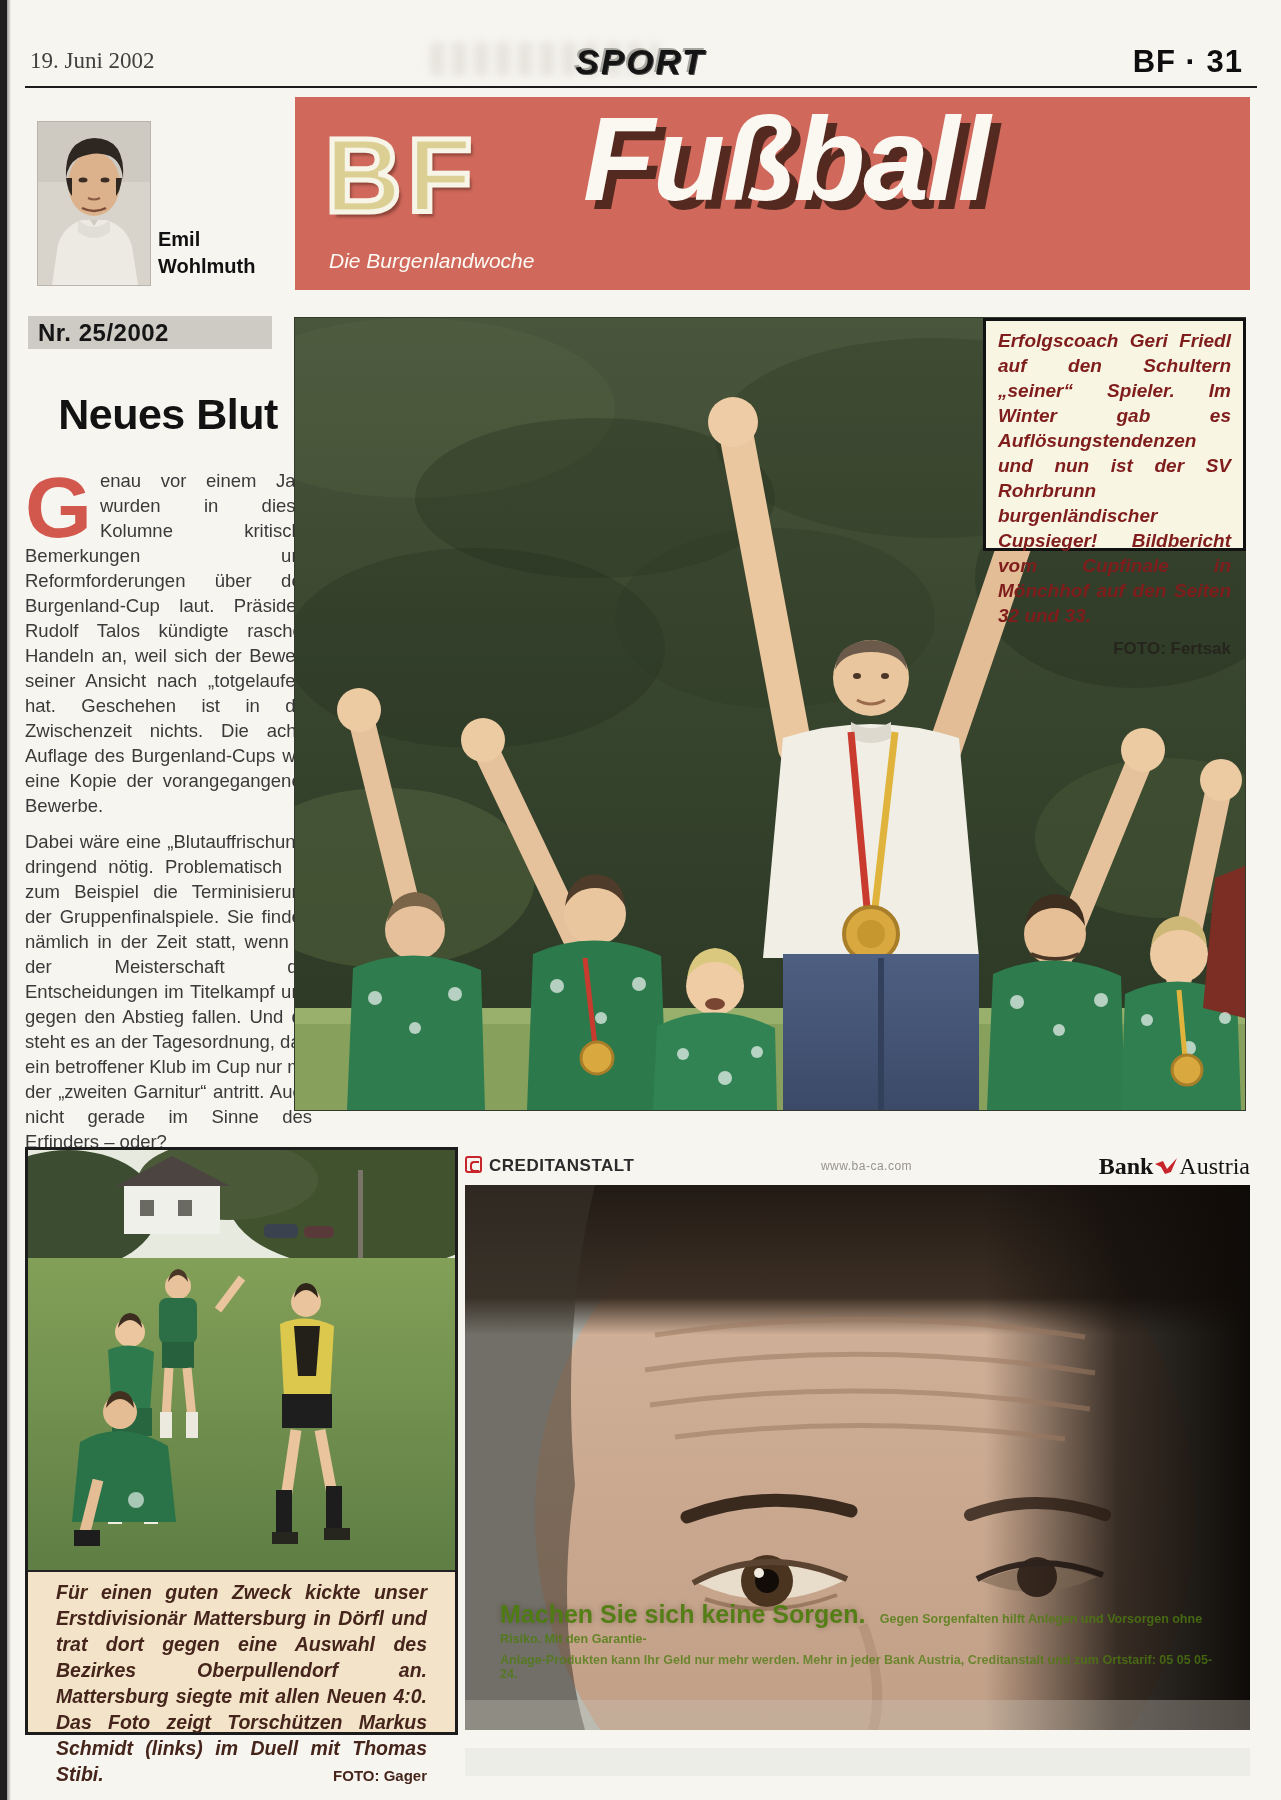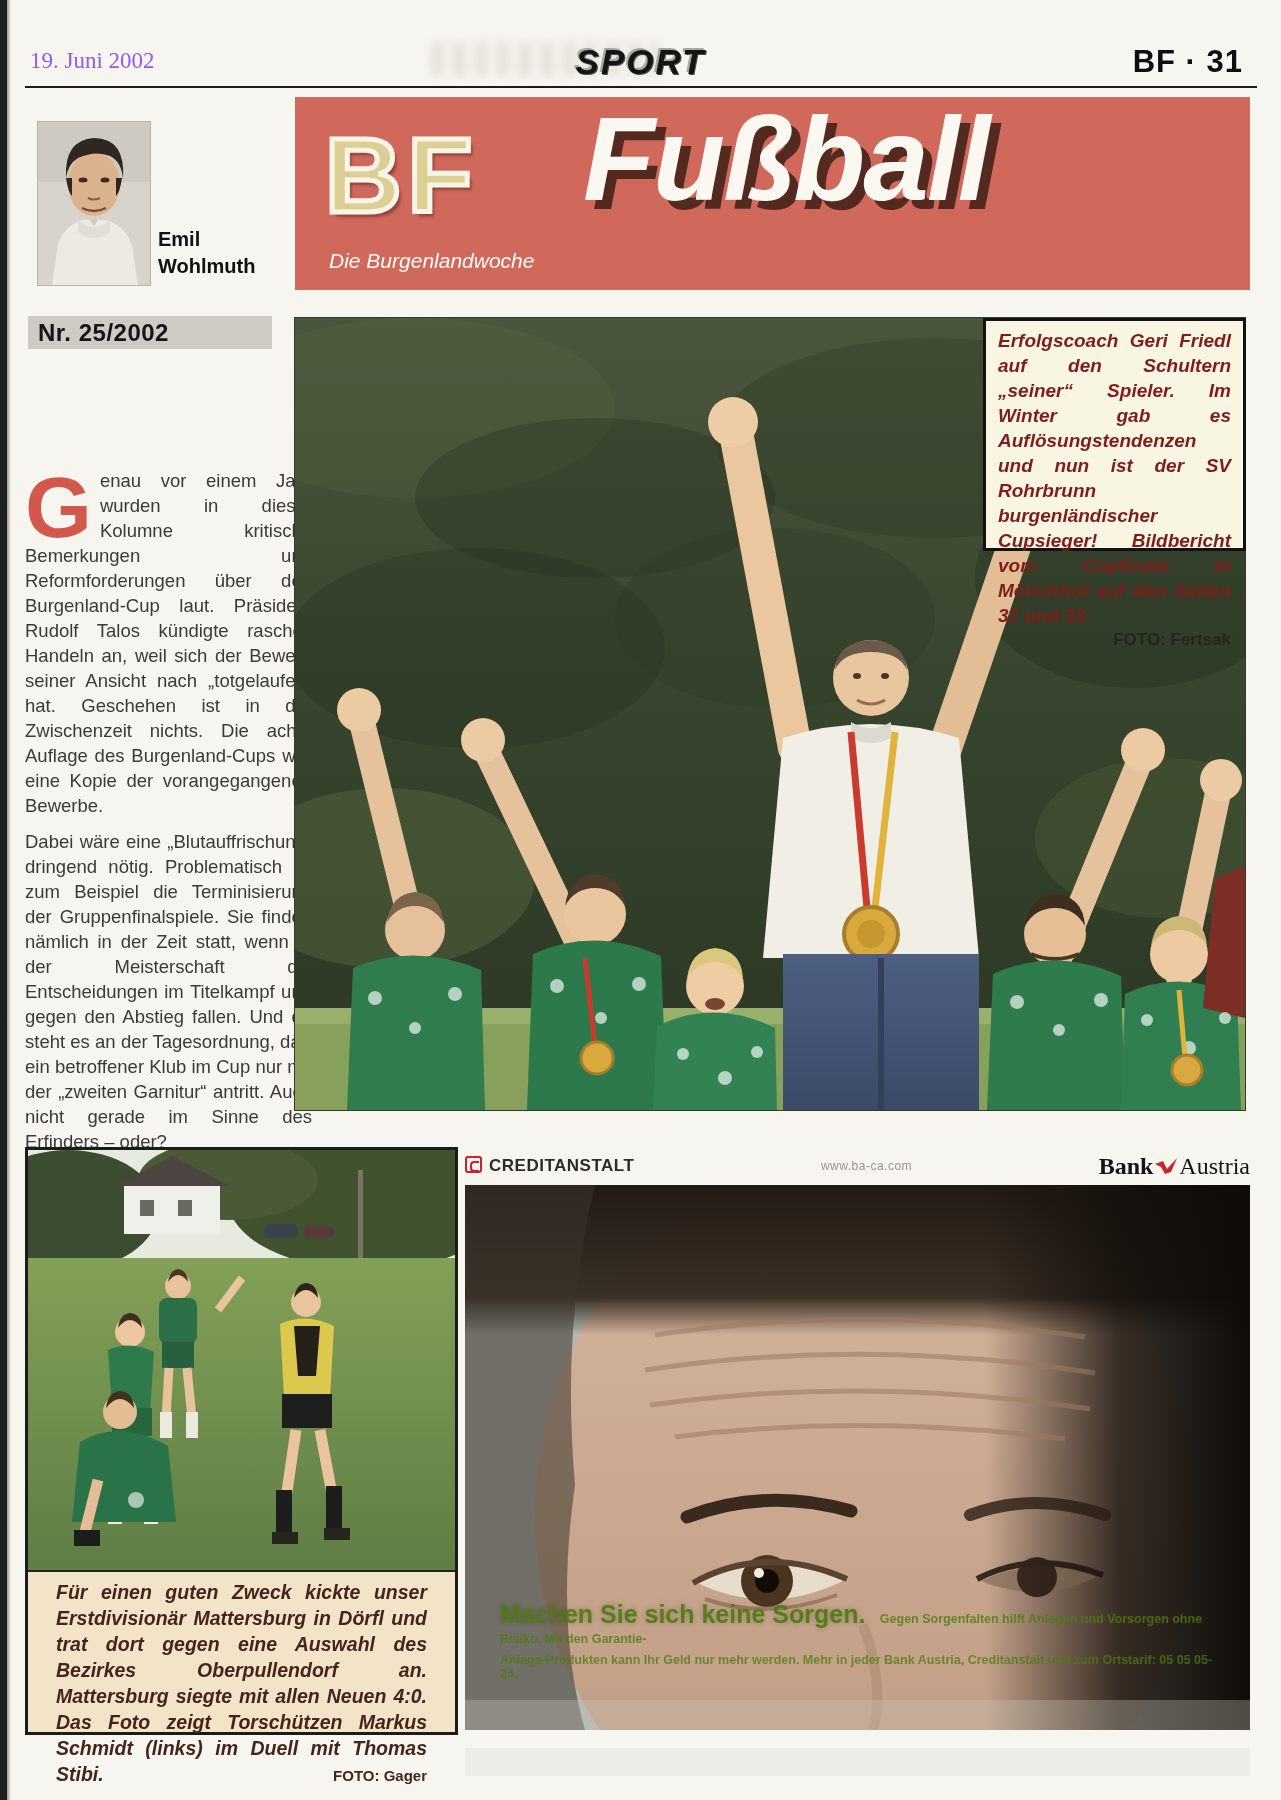--- a/index.html
+++ b/index.html
@@ -5,21 +5,21 @@
   html,body{margin:0;padding:0;background:#e8e6e0;}
   #page{position:relative;width:1281px;height:1800px;background:#f7f5ef;overflow:hidden;
         font-family:"Liberation Sans", sans-serif;color:#222;}
   .abs{position:absolute;}
 
   
   #edge{left:0;top:0;width:7px;height:1800px;background:#1f1f1f;}
   #edge2{left:7px;top:0;width:4px;height:1800px;background:linear-gradient(90deg,#9a9a96,rgba(250,248,243,0));}
 
   
-  #date{left:30px;top:48px;font-family:"Liberation Serif",serif;font-size:23px;color:#8b5cf6;}
+  #date{left:30px;top:48px;font-family:"Liberation Serif",serif;font-size:23px;color:#404040;}
   #ghost{left:430px;top:42px;width:230px;height:34px;filter:blur(4px);opacity:.28;
          background:repeating-linear-gradient(90deg,#b9b6ae 0 14px,rgba(0,0,0,0) 14px 22px);border-radius:6px;}
   #sport{left:50%;top:42px;transform:translateX(-50%);font-size:35px;font-weight:900;font-style:italic;
          letter-spacing:2px;color:#141414;text-shadow:-2px -2px 0 #a9a7a1,1px 1px 0 #4a4a4a;}
   #pagenum{right:38px;top:44px;font-size:31px;font-weight:900;color:#0e0e0e;letter-spacing:1px;}
   #hrule{left:25px;top:86px;width:1232px;height:2px;background:#1c1c1c;}
 
   
   #banner{left:295px;top:97px;width:955px;height:193px;background:#d0695c;}
   #bf-logo{left:30px;top:18px;font-size:106px;font-weight:900;letter-spacing:6px;color:#dccf94;
@@ -39,21 +39,21 @@
   #article{left:25px;top:468px;width:287px;font-size:18.5px;line-height:25px;color:#3a3a3a;text-align:justify;}
   #article .p2{margin-top:11px;}
   #dropcap{float:left;font-size:86px;line-height:70px;font-weight:700;color:#d2574c;padding:4px 8px 0 0;}
 
   
   #main-photo{left:295px;top:318px;width:950px;height:792px;outline:1px solid #33392c;}
   
   #main-cap{left:983px;top:318px;width:263px;height:233px;background:#f9f5e3;border:3px solid #121212;
             box-sizing:border-box;padding:7px 12px 4px 12px;}
   #main-cap .txt{font-size:19px;line-height:25px;font-weight:700;font-style:italic;color:#7f1d1d;text-align:justify;}
-  #main-cap .credit{font-size:17px;font-weight:700;color:#26251d;text-align:right;margin-top:2px;}
+  #main-cap .credit{font-size:17px;font-weight:700;color:#26251d;text-align:right;margin-top:11px;}
 
   
   #match{left:25px;top:1147px;width:433px;height:588px;border:3px solid #1c1c1c;box-sizing:border-box;background:#f3e4c9;}
   #match-photo{left:0;top:0;width:427px;height:420px;}
   #match-cap{left:0;top:420px;width:427px;height:162px;background:#f3e4c9;border-top:2px solid #222;
              box-sizing:border-box;padding:7px 28px;}
   #match-cap .txt{font-size:19.5px;line-height:26px;font-weight:800;font-style:italic;color:#45251b;text-align:justify;}
   #match-cap .credit{float:right;font-size:15px;font-weight:700;font-style:normal;color:#45251b;margin-top:2px;}
 
   
@@ -110,20 +110,21 @@
       <path d="M44 86 Q56 92 68 86" stroke="#7a4a36" stroke-width="2.5" fill="none"></path>
       <path d="M52 98 L56 104 L60 98" fill="#cfc9bf"></path>
     </svg>
   </div>
   <div class="abs" id="author-name">Emil
 Wohlmuth</div>
   <div class="abs" id="issue">
     <span>Nr. 25/2002</span>
   </div>
 
+  <div class="abs" id="headline">Neues Blut</div>
   <div class="abs" id="article">
     <div class="p1"><span id="dropcap">G</span><span>enau vor einem Jahr wurden in dieser Kolumne kritische Bemerkungen und Reformforderungen über den Burgenland-Cup laut. Präsident Rudolf Talos kündigte rasches Handeln an, weil sich der Bewerb seiner Ansicht nach „totgelaufen“ hat. Geschehen ist in der Zwischenzeit nichts. Die achte Auflage des Burgenland-Cups war eine Kopie der vorangegangenen Bewerbe.</span></div>
     <div class="p2">Dabei wäre eine „Blutauffrischung“ dringend nötig. Problematisch ist zum Beispiel die Terminisierung der Gruppenfinalspiele. Sie finden nämlich in der Zeit statt, wenn in der Meisterschaft die Entscheidungen im Titelkampf und gegen den Abstieg fallen. Und da steht es an der Tagesordnung, daß ein betroffener Klub im Cup nur mit der „zweiten Garnitur“ antritt. Auch nicht gerade im Sinne des Erfinders – oder?</div>
   </div>
 
   <div class="abs" id="main-photo">
     <svg width="950" height="792" viewBox="0 0 950 792">
       <defs>
         <linearGradient id="trees" x1="0" y1="0" x2="0" y2="1">
           <stop offset="0" stop-color="#4a563c"></stop>

